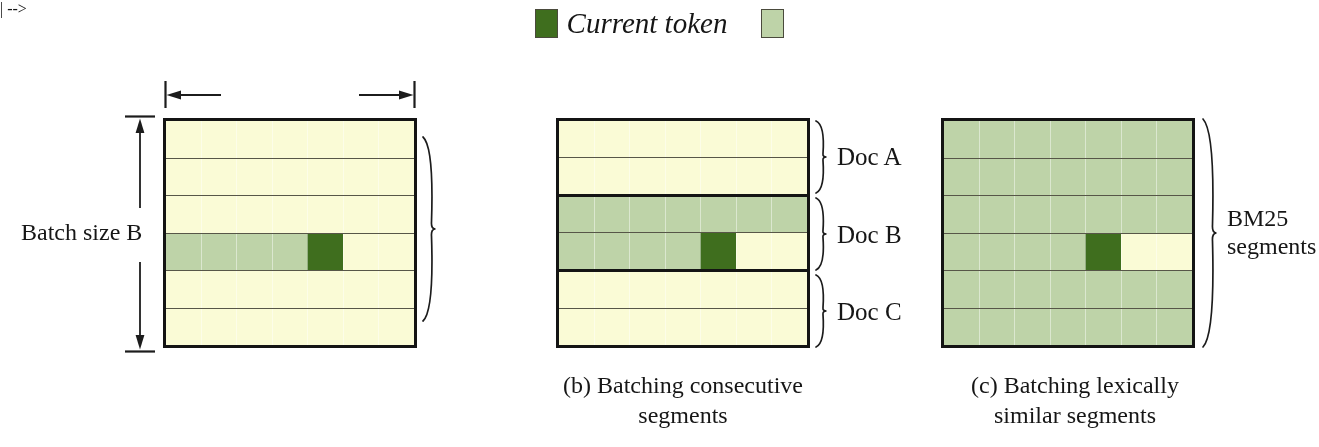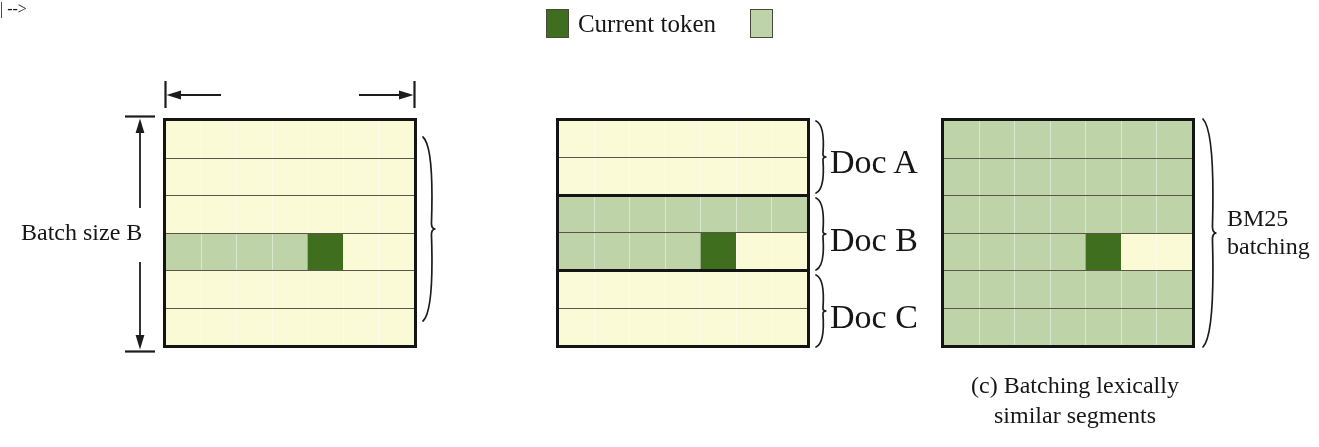--- a/index.html
+++ b/index.html
@@ -5,39 +5,39 @@
   html,body{margin:0;padding:0;background:#ffffff;}
   #figure{
     position:relative;width:1319px;height:447px;background:#ffffff;overflow:hidden;
     font-family:"Liberation Serif","DejaVu Serif",serif;color:#161616;
   }
   
   .legend{position:absolute;top:6px;left:0;width:1319px;height:34px;
     display:flex;justify-content:center;align-items:center;gap:34px;}
   .legend-item{display:flex;align-items:center;gap:9px;}
   .swatch{width:23px;height:29px;border:1.5px solid #4a4a3c;box-sizing:border-box;display:inline-block;}
-  .legend-label{font-size:25px;line-height:29px;white-space:nowrap;}
+  .legend-label{font-size:29px;line-height:29px;white-space:nowrap;font-style:italic;}
   
   .grid{position:absolute;width:254px;height:230px;border:3px solid #141414;
     box-sizing:border-box;display:flex;flex-direction:column;}
   .grid-row{flex:1;display:flex;}
   .grid-row.thin{border-top:1.4px solid rgba(45,44,26,0.8);}
   .grid-row.thick{border-top:3px solid #141414;}
   .grid-cell{flex:1;}
   .grid-cell.vline{border-left:1px solid rgba(255,255,255,0.45);}
   
   svg.deco{position:absolute;overflow:visible;}
   svg.deco line{stroke:#1c1c1c;}
   svg.deco path{stroke:#1c1c1c;fill:none;stroke-width:1.7;stroke-linecap:round;}
   svg.deco polygon{fill:#1c1c1c;stroke:none;}
   .seg-label{position:absolute;left:163px;top:79px;width:254px;text-align:center;
     font-size:24px;background:transparent;}
   .batch-label{position:absolute;left:21px;top:219px;font-size:24px;white-space:nowrap;background:#ffffff;}
   .brace-label{position:absolute;font-size:24px;line-height:28px;white-space:pre-line;}
-  .doc-label{position:absolute;font-size:34px;white-space:nowrap;}
+  .doc-label{position:absolute;font-size:25px;white-space:nowrap;margin-left:7px;}
   .caption{position:absolute;width:300px;text-align:center;font-size:24px;
     line-height:30px;white-space:pre-line;}
 </style>
 </head>
 <body>
 
 <div id="figure">
 
   
   <div class="legend">
@@ -258,19 +258,21 @@
   </svg>
   <div class="doc-label" style="left:830px;top:143px">Doc A</div>
   <div class="doc-label" style="left:830px;top:221px">Doc B</div>
   <div class="doc-label" style="left:830px;top:298px">Doc C</div>
 
   
   <svg class="deco" style="left:1200px;top:118px" width="17" height="230" viewBox="0 0 17 230">
     <path d="M3,1 Q15,14 12.5,107 Q12,115 16.5,115 Q12,115 12.5,123 Q15,216 3,229"></path>
   </svg>
   <div class="brace-label" style="left:1227px;top:204px">BM25
-batching</div>
-
-  
+segments</div>
+
+  
+  <div class="caption" style="left:533px;top:370px">(b) Batching consecutive
+segments</div>
   <div class="caption" style="left:925px;top:370px">(c) Batching lexically
 similar segments</div>
 
 </div>
 
 </body></html>

